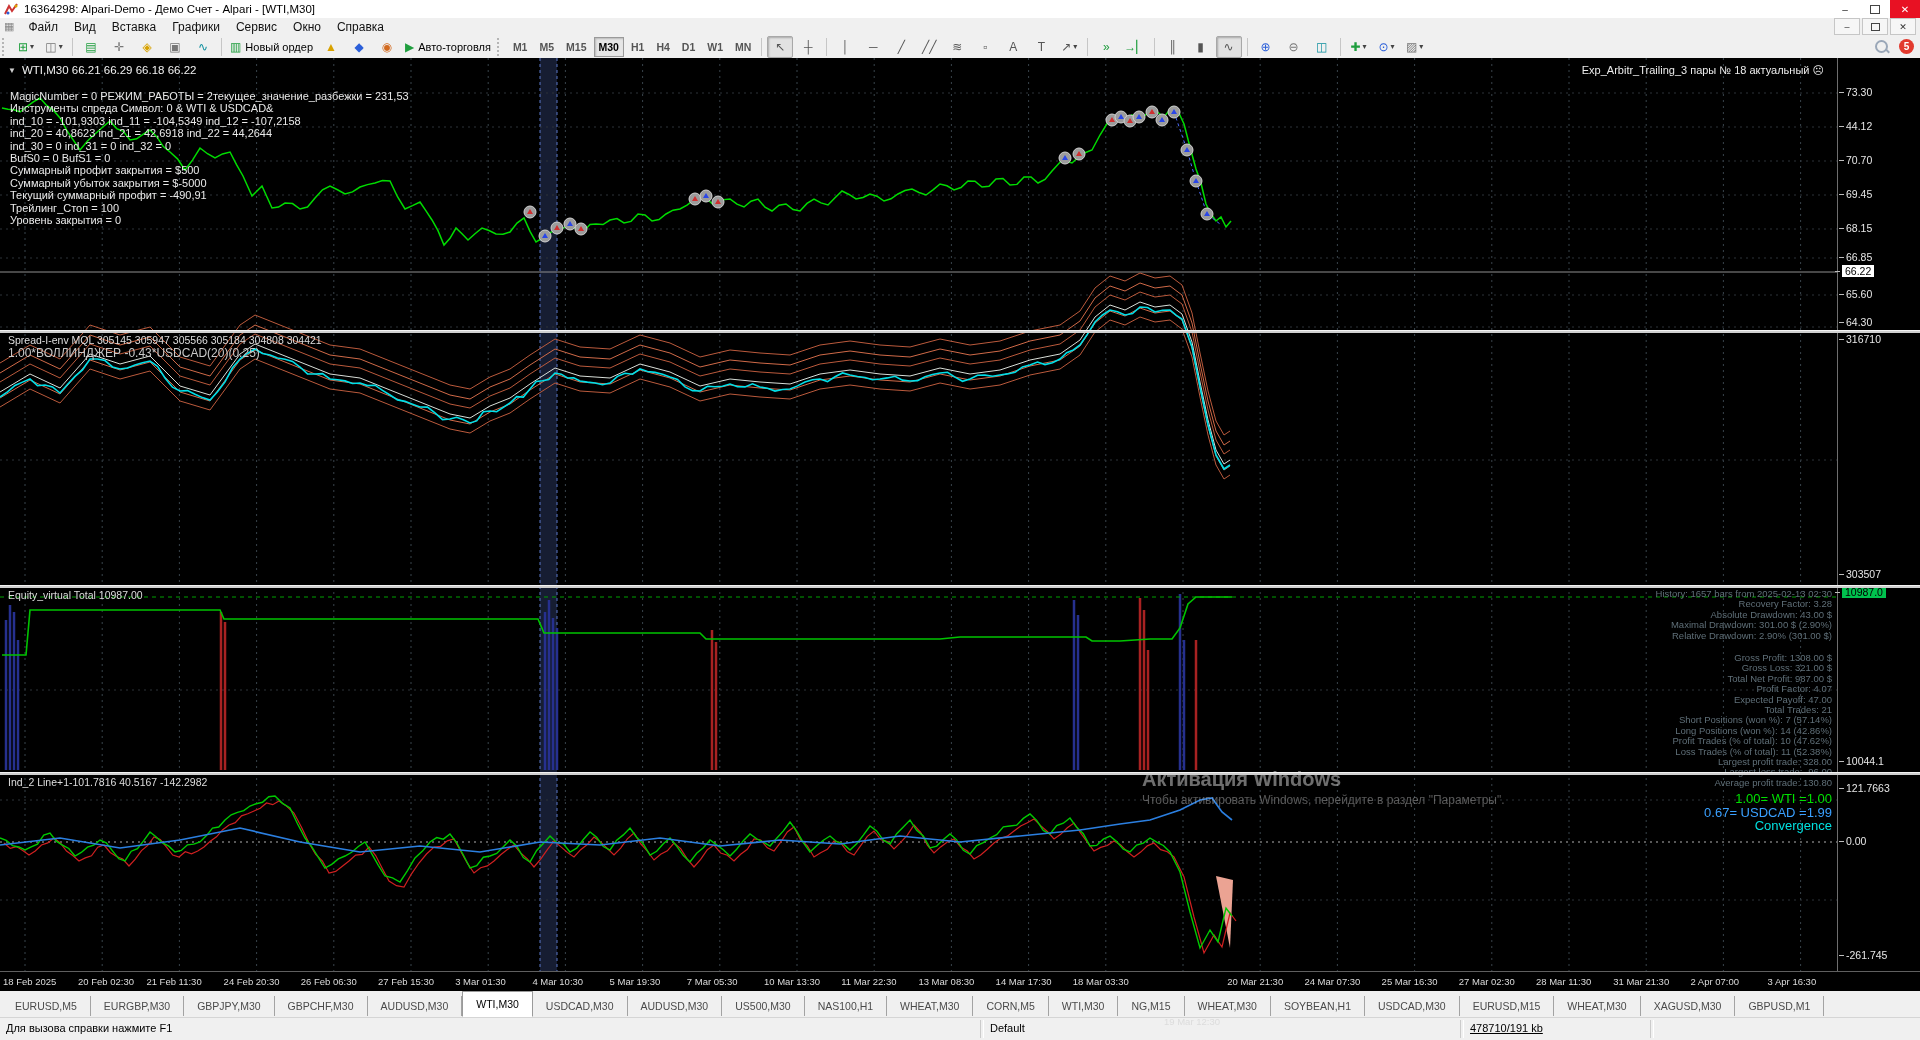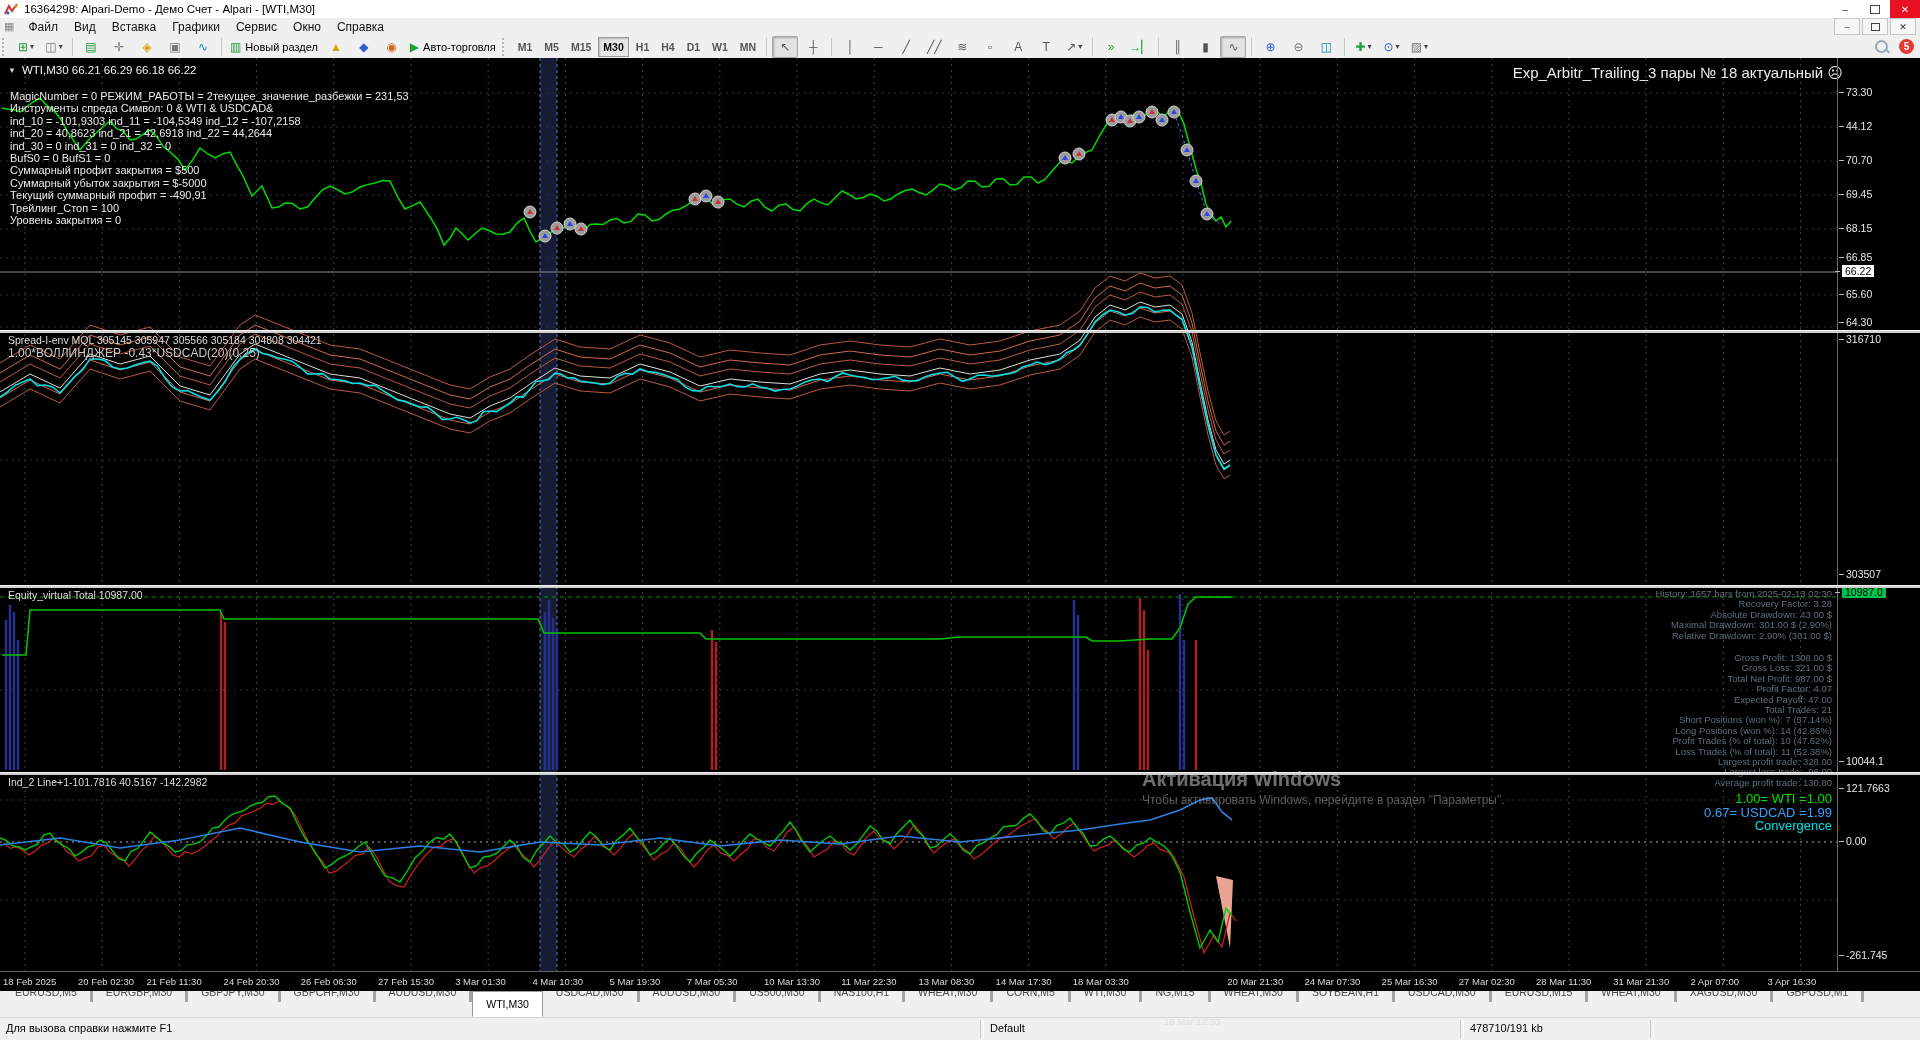--- a/index.html
+++ b/index.html
@@ -46,36 +46,36 @@
   #plot{position:absolute;left:0;top:0;pointer-events:none;}
   .sep-h{position:absolute;left:0;width:1920px;height:2px;background:#cfcfcf;border-top:1px solid #f2f2f2;z-index:6;}
   .scalecol{position:absolute;left:1837px;top:58px;width:83px;height:913px;border-left:1px solid #6e6e6e;z-index:5;}
   .slbl{position:absolute;left:8px;font-size:10.5px;color:#e6e6e6;white-space:nowrap;}
   .slbl::before{content:"";position:absolute;left:-7px;top:6px;width:5px;height:1px;background:#bdbdbd;}
   .slbl.box-white{background:#fff;color:#000;padding:0 3px;left:4px;}
   .slbl.box-green{background:#00c24e;color:#000;padding:0 3px;left:4px;}
   .ovl{position:absolute;z-index:4;white-space:nowrap;}
   .symline{left:8px;top:64px;color:#f0f0f0;font-size:11.5px;display:flex;align-items:center;gap:6px;}
   .symline .tri{font-size:8px;color:#cfcfcf;}
-  .ealabel{right:77px;top:64px;color:#ececec;font-size:15px;}
+  .ealabel{right:96px;top:64px;color:#ececec;font-size:11px;}
   .overlay-lines{left:10px;top:90px;color:#e9e9e9;font-size:11px;line-height:12.4px;}
   .phead{color:#dedede;font-size:10.5px;}
   .stats{right:88px;text-align:right;color:#5f6f78;font-size:9.5px;line-height:10.4px;}
   .ind2labels{right:88px;top:792px;text-align:right;font-size:13px;line-height:13.5px;}
   .lab-wti{color:#00e000;} .lab-usdcad{color:#3aa0ff;} .lab-conv{color:#00e0e0;}
   .watermark{left:1142px;top:768px;color:rgba(200,200,200,.55);font-size:20px;font-weight:bold;}
   .watermark2{left:1142px;top:793px;color:rgba(195,195,195,.45);font-size:12px;}
   .time-axis{position:absolute;left:0;top:971px;width:1920px;height:19px;background:#000;
              border-top:1px solid #5f5f5f;z-index:5;}
   .time-axis span{position:absolute;top:4px;color:#dcdcdc;font-size:9.5px;white-space:nowrap;}
   
   .tabsbar{position:absolute;left:0;top:990px;width:1920px;height:27px;background:#f0f0f0;
            border-top:1px solid #fff;display:flex;align-items:flex-end;padding-left:2px;box-sizing:border-box;}
   .tab{height:20px;display:flex;align-items:center;padding:0 13px;font-size:10.5px;color:#4a4a4a;
-       border-right:3px solid #a3a3a3;margin-bottom:15px;}
+       border-right:1px solid #a3a3a3;margin-bottom:1px;}
   .tab.active{background:#fff;border:1px solid #9a9a9a;border-bottom:1px solid #fff;height:24px;color:#000;margin-bottom:0;}
   .statusbar{position:absolute;left:0;top:1017px;width:1920px;height:23px;background:#f0f0f0;
              border-top:1px solid #d5d5d5;font-size:11px;color:#000;}
   .statusbar .cell{position:absolute;top:4px;white-space:nowrap;}
   .sgroove{position:absolute;top:2px;height:18px;width:2px;border-left:1px solid #cbcbcb;border-right:1px solid #fff;}
 </style>
 </head>
 <body>
 
 <div class="titlebar">
@@ -139,21 +139,21 @@
     </span>
   <span class="tbtn">
       <span class="c-gray">▣</span>
     </span>
   <span class="tbtn">
       <span class="c-teal">∿</span>
     </span>
   <span class="tsep"></span>
   <span class="tbtn">
       <span class="c-green">▥</span>
-      <span class="lbl">Новый раздел</span>
+      <span class="lbl">Новый ордер</span>
     </span>
   <span class="tbtn">
       <span class="c-yellow">▲</span>
     </span>
   <span class="tbtn">
       <span class="c-blue">◆</span>
     </span>
   <span class="tbtn">
       <span class="c-orange">◉</span>
     </span>
@@ -535,15 +535,15 @@
     <span class="tab">EURUSD,M15</span>
     <span class="tab">WHEAT,M30</span>
     <span class="tab">XAGUSD,M30</span>
     <span class="tab">GBPUSD,M1</span>
   </div>
 <div class="statusbar">
   <span class="cell" style="left:6px;">Для вызова справки нажмите F1</span>
   <span class="sgroove" style="left:980px;"></span>
   <span class="cell" style="left:990px;">Default</span>
   <span class="sgroove" style="left:1460px;"></span>
-  <span class="cell" style="left:1470px;">478710/191 kb</span>
+  <span class="cell" style="left:1470px;text-decoration:underline;">478710/191 kb</span>
   <span class="sgroove" style="left:1650px;"></span>
 </div>
 
 </body></html>

